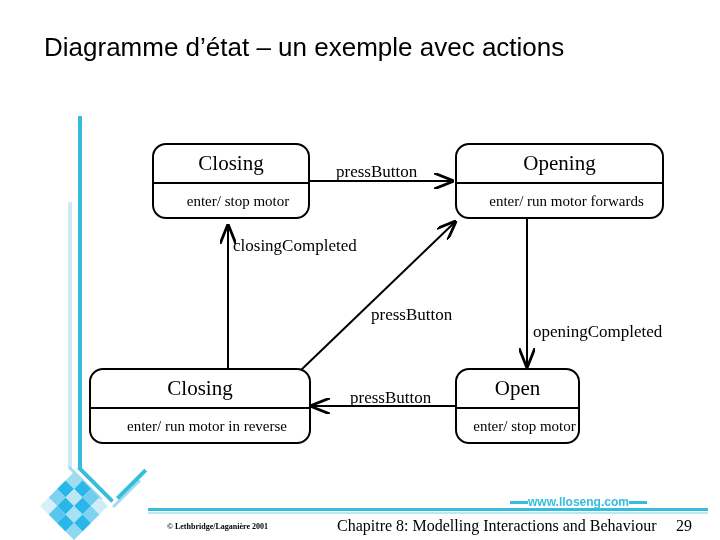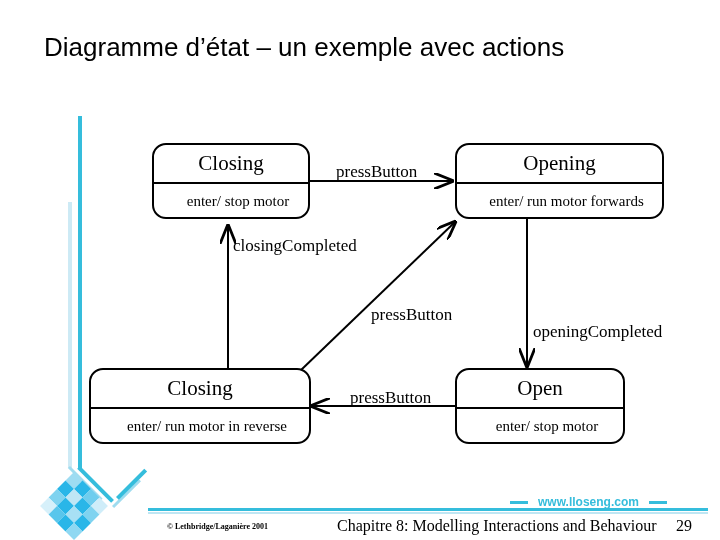--- a/index.html
+++ b/index.html
@@ -96,21 +96,21 @@
 
   
   #wwwbar {
     position: absolute;
     left: 510px;
     top: 494px;
     width: 180px;
     height: 16px;
     display: flex;
     align-items: center;
-    gap: 10px;
+    gap: 0;
   }
   #wwwbar .bar-seg {
     height: 3px;
     background: #35BDDC;
     flex: 0 0 18px;
   }
   #wwwtext {
     font-family: "Liberation Sans", sans-serif;
     font-size: 12px;
     font-weight: bold;
@@ -237,21 +237,21 @@
   <div class="state-box" style="left:89px; top:368px; width:222px; height:76px;">
     <div class="state-name">Closing</div>
     <div class="state-action">enter/ run motor in reverse</div>
   </div>
 
   <div class="state-box" style="left:455px; top:143px; width:209px; height:76px;">
     <div class="state-name">Opening</div>
     <div class="state-action">enter/ run motor forwards</div>
   </div>
 
-  <div class="state-box" style="left:455px; top:368px; width:170px; height:76px;">
+  <div class="state-box" style="left:455px; top:368px; width:125px; height:76px;">
     <div class="state-name">Open</div>
     <div class="state-action">enter/ stop motor</div>
   </div>
 
   <div class="edge-label" style="left:336px; top:162px;">pressButton</div>
 
   <div class="edge-label" style="left:233px; top:236px;">closingCompleted</div>
 
   <div class="edge-label" style="left:371px; top:305px;">pressButton</div>
 

